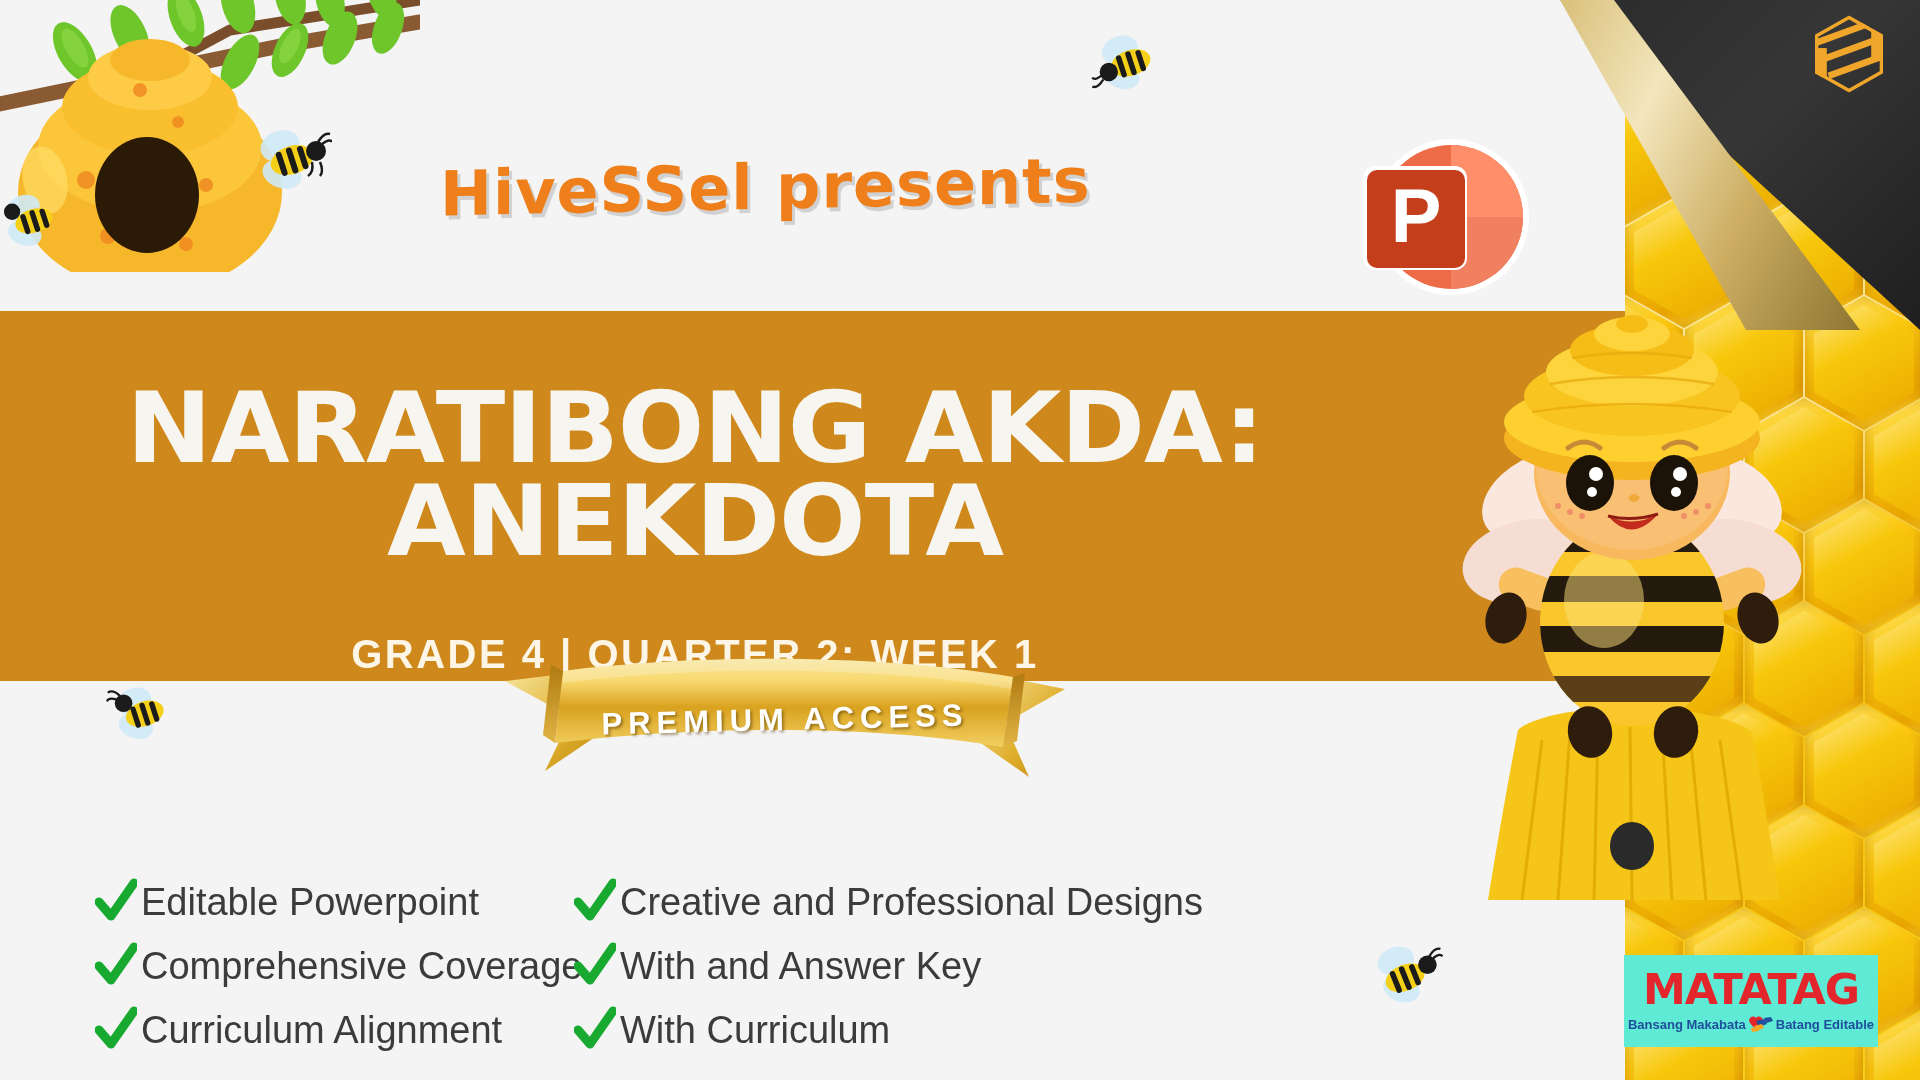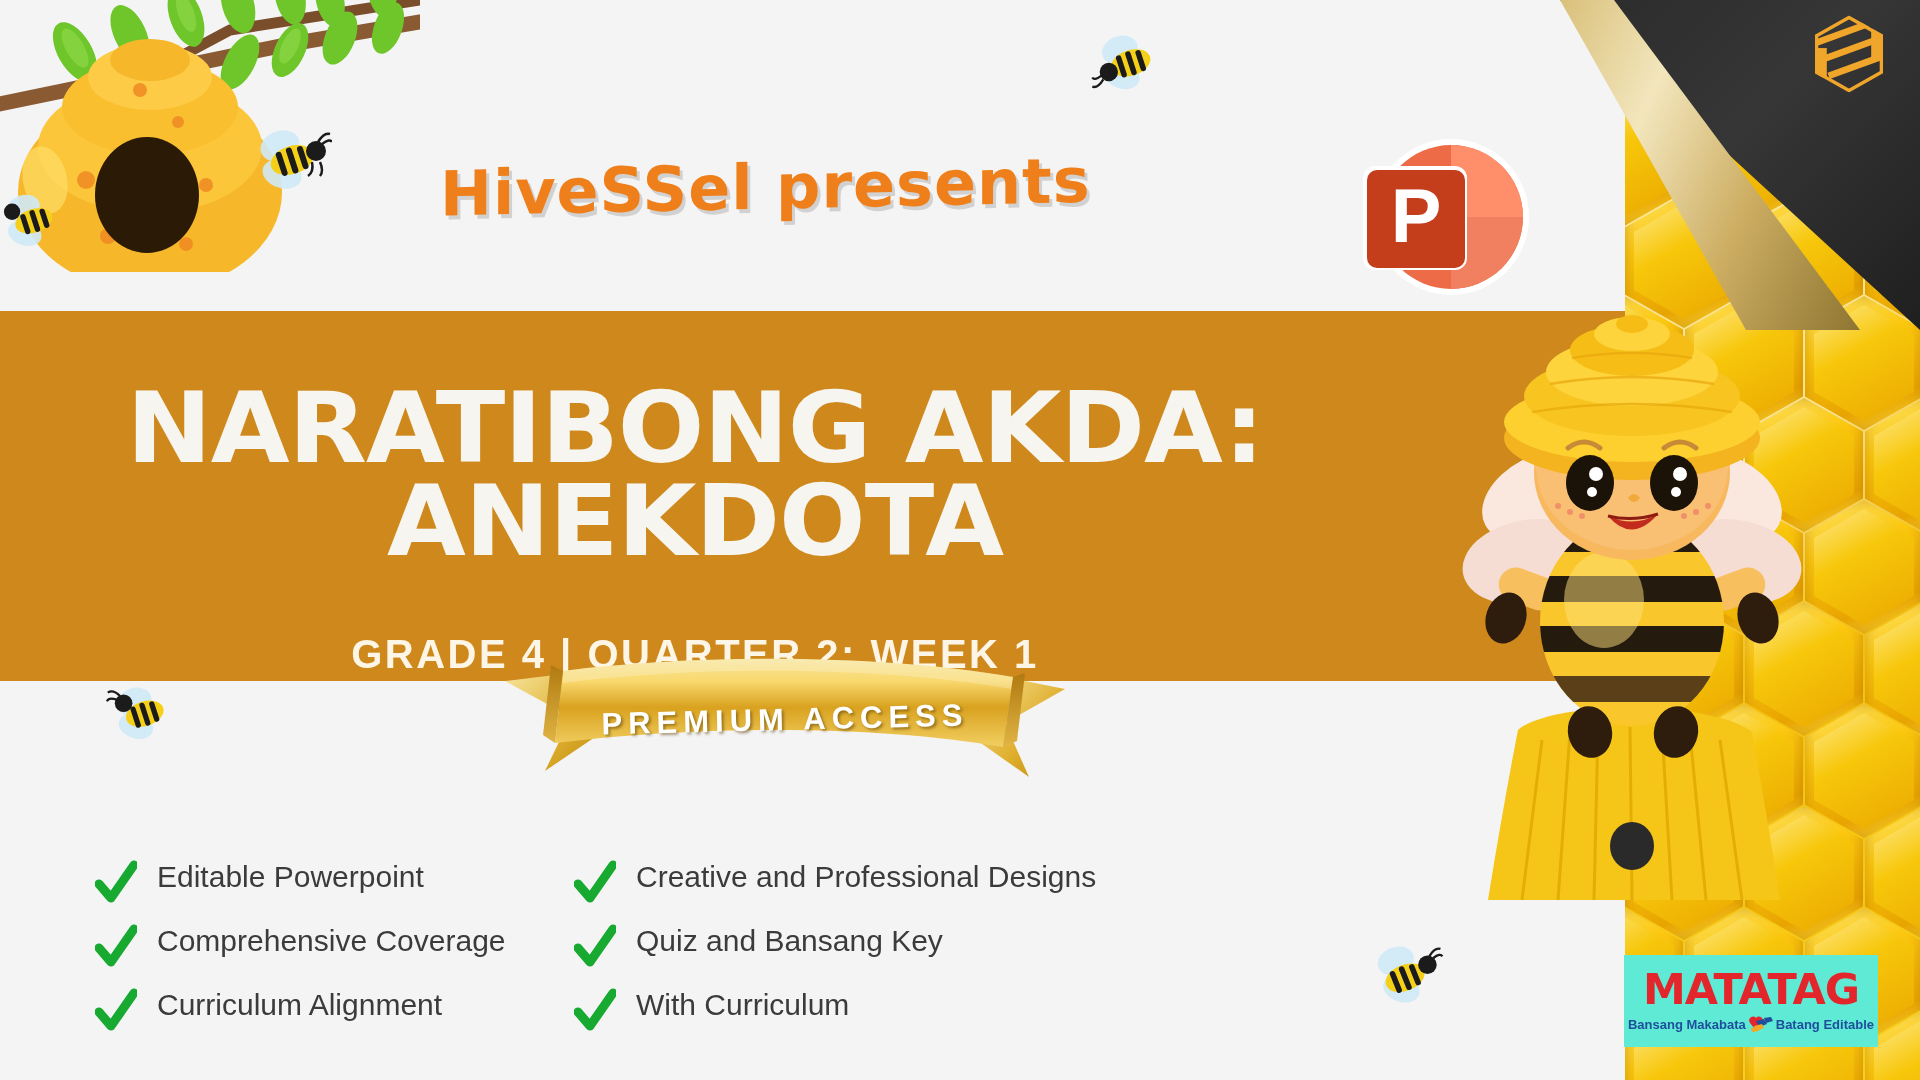--- a/index.html
+++ b/index.html
@@ -99,22 +99,22 @@
     transform:rotate(-1.4deg);
     pointer-events:none;
   }
 
   
   .features{position:absolute;left:95px;top:860px;width:1180px;}
   .feat-col{position:absolute;top:0;}
   .feat-col.left{left:0;width:520px;}
   .feat-col.right{left:479px;width:700px;}
   .feat{
-    display:flex;align-items:flex-start;gap:20px;height:64px;
-    color:#3b3b3b;font-size:30px;
+    display:flex;align-items:flex-end;gap:4px;height:64px;
+    color:#3b3b3b;font-size:38px;
     font-family:"Liberation Sans", sans-serif;
     white-space:nowrap;
   }
   .check{flex:0 0 auto;width:42px;height:46px;display:block;}
 
   
   .matatag{
     position:absolute;left:1624px;top:955px;width:254px;height:92px;
     background:#5eead4;display:flex;flex-direction:column;
     align-items:center;justify-content:center;
@@ -470,21 +470,21 @@
       <div class="feat">
         <svg class="check" viewBox="0 0 42 46">
             <path d="M4 24 L16 38 L39 5" stroke="#17a930" stroke-width="9" fill="none" stroke-linecap="round" stroke-linejoin="round"></path>
           </svg>
         <span>Creative and Professional Designs</span>
       </div>
       <div class="feat">
         <svg class="check" viewBox="0 0 42 46">
             <path d="M4 24 L16 38 L39 5" stroke="#17a930" stroke-width="9" fill="none" stroke-linecap="round" stroke-linejoin="round"></path>
           </svg>
-        <span>Quiz and Bansang Key</span>
+        <span>With and Answer Key</span>
       </div>
       <div class="feat">
         <svg class="check" viewBox="0 0 42 46">
             <path d="M4 24 L16 38 L39 5" stroke="#17a930" stroke-width="9" fill="none" stroke-linecap="round" stroke-linejoin="round"></path>
           </svg>
         <span>With Curriculum</span>
       </div>
     </div>
   </div>
 

